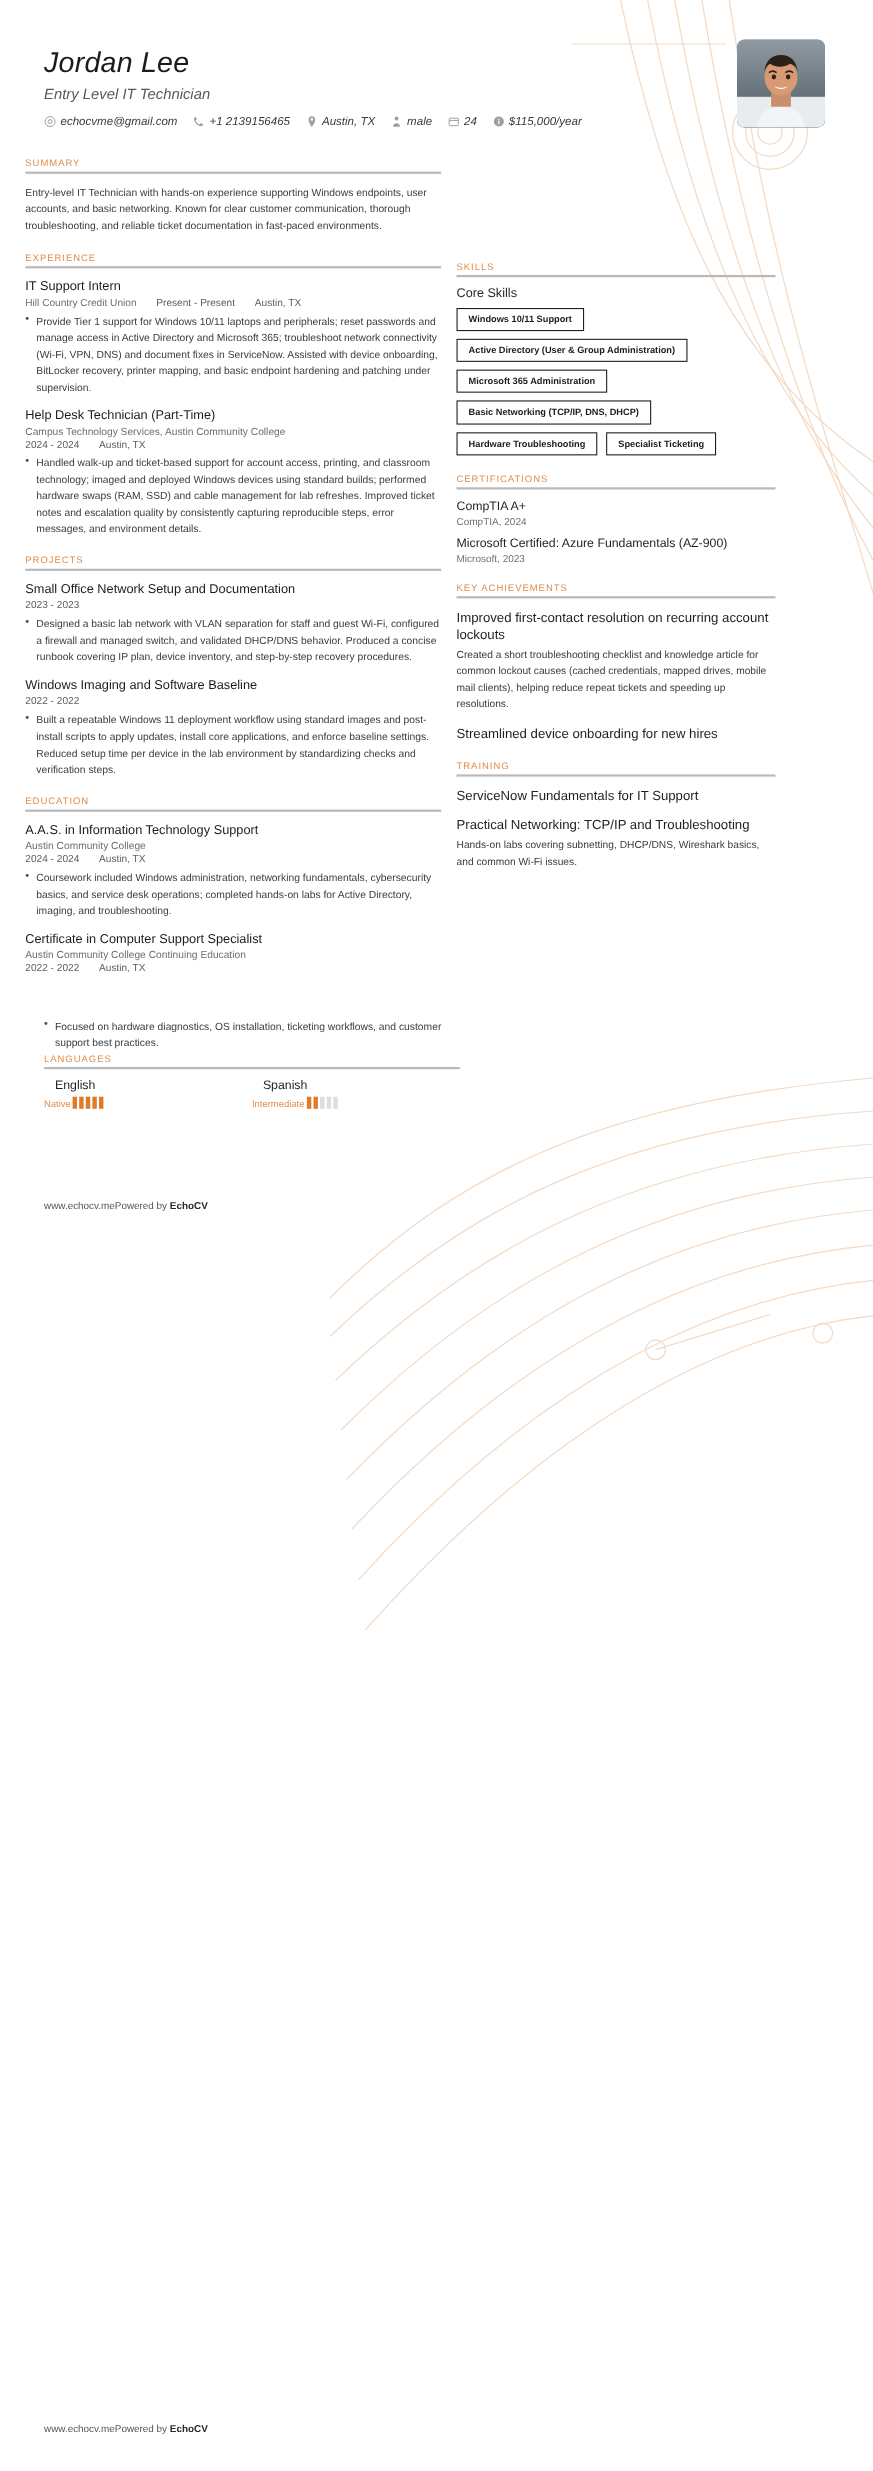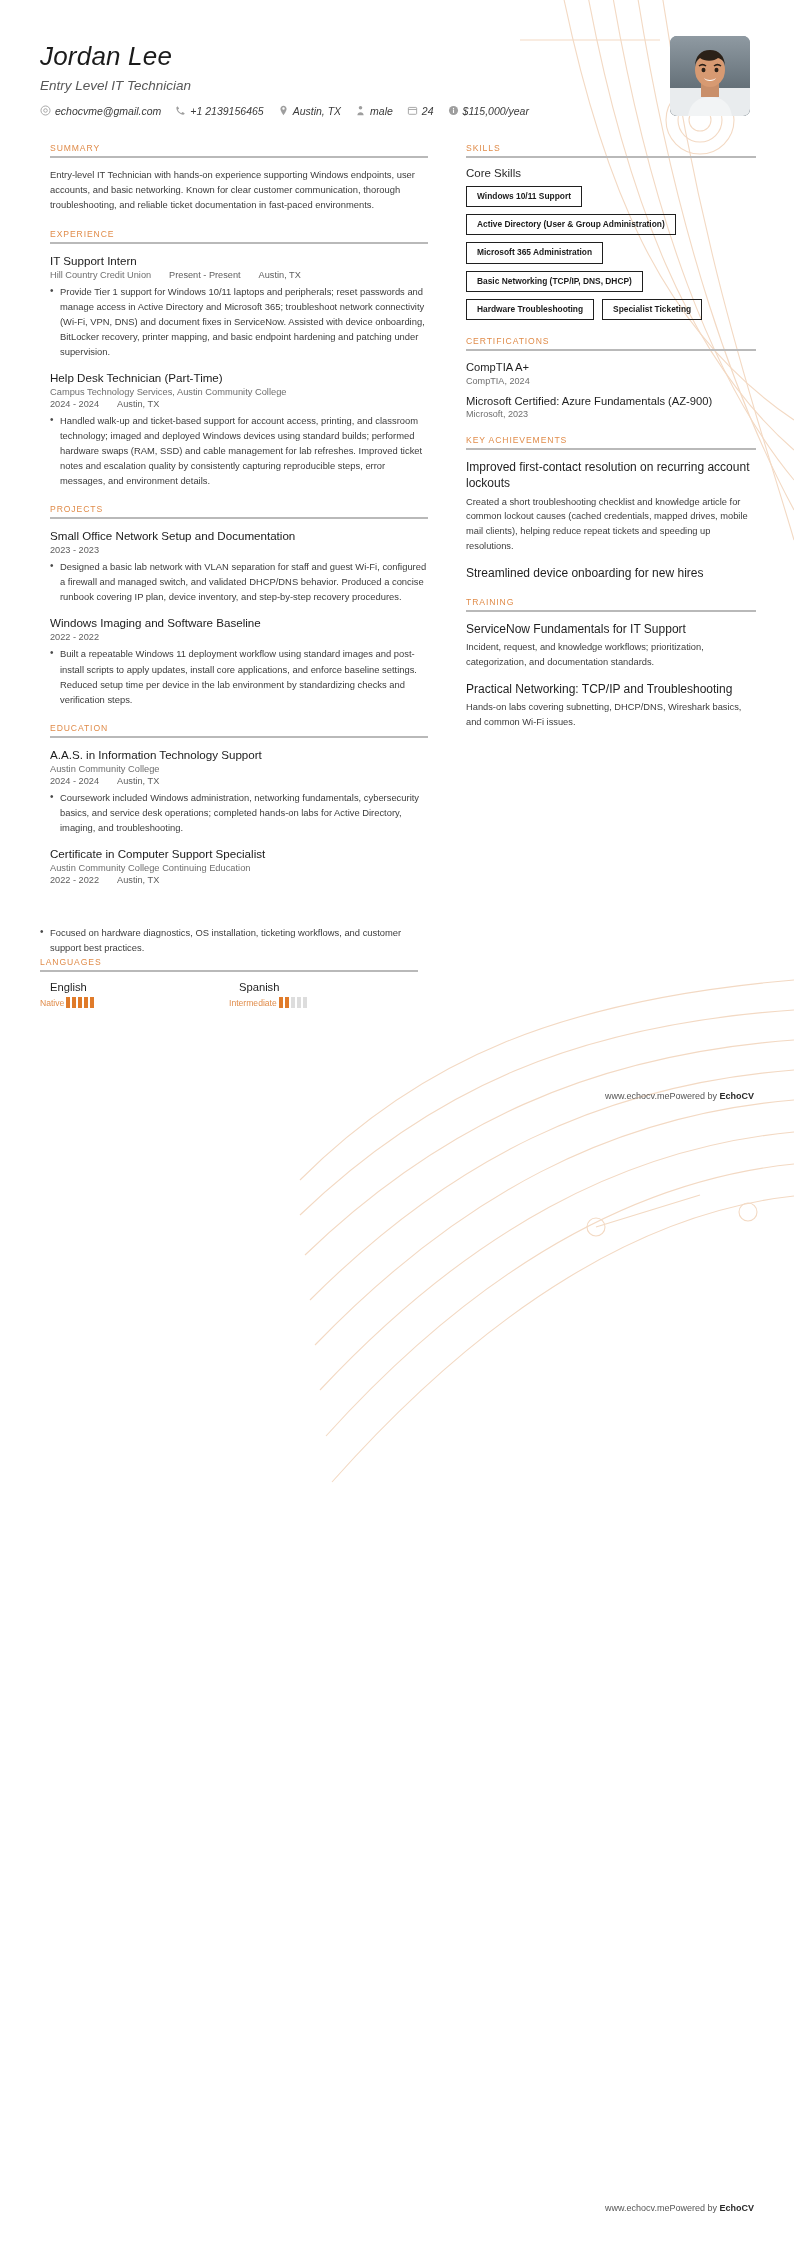--- a/index.html
+++ b/index.html
@@ -23,21 +23,21 @@
 
   .contact-row { display: flex; flex-wrap: wrap; align-items: center; gap: 0; margin-top: 12px; font-size: 10.5px; color: #3a3a3a; }
   .contact-item { display: inline-flex; align-items: center; gap: 4px; margin-right: 14px; white-space: nowrap; }
   .cicon { width: 11px; height: 11px; display: inline-block; color: #9a9a9a; flex: none; }
   .cicon svg { display: block; width: 11px; height: 11px; fill: #9e9e9e; }
 
   .avatar { width: 80px; height: 80px; border-radius: 7px; overflow: hidden; flex: none; margin-right: 4px; position: relative; background: #6c7a86; }
   .avatar svg { display: block; width: 80px; height: 80px; }
 
   
-  .columns { display: flex; gap: 38px; padding: 26px 40px 0 50px; align-items: flex-start; }
+  .columns { display: flex; gap: 14px; padding: 26px 40px 0 23px; align-items: center; }
   .col-left { width: 378px; flex: none; }
   .col-right { width: 290px; flex: none; }
 
   .section { margin-bottom: 16px; }
   .sec-head { font-size: 8.6px; letter-spacing: .9px; color: #e08c4a; text-transform: uppercase; padding-bottom: 3px; }
   .sec-rule { height: 2px; background: #b9b9b9; margin-bottom: 9px; }
 
   .para { font-size: 9.4px; line-height: 1.62; color: #3c3c3c; }
 
   .entry { margin-bottom: 11px; }
@@ -61,21 +61,21 @@
   .cert { margin-bottom: 8px; }
   .cert-name { font-size: 11.2px; color: #1f1f1f; line-height: 1.3; }
   .cert-sub { font-size: 9.1px; color: #6f6f6f; margin-top: 1px; }
 
   
   .ach { margin-bottom: 11px; }
   .ach-title { font-size: 12px; color: #1f1f1f; line-height: 1.35; }
   .ach-desc { font-size: 9.3px; line-height: 1.6; color: #3c3c3c; margin-top: 3px; }
 
   
-  .footer { display: flex; justify-content: flex-end; align-items: center; padding: 0 40px; font-size: 9px; color: #555; }
+  .footer { display: flex; justify-content: flex-start; align-items: center; padding: 0 40px; font-size: 9px; color: #555; }
   .footer .brand b { font-weight: bold; color: #2a2a2a; }
   .footer-1 { position: absolute; top: 1091px; left: 0; right: 0; z-index: 3; }
   .footer-2 { position: absolute; top: 2203px; left: 0; right: 0; z-index: 3; }
 
   .page2-extra { padding: 20px 40px 0 40px; }
 
   
   .lang-row { display: flex; gap: 0; }
   .lang { width: 50%; }
   .lang-name { font-size: 11.2px; color: #1f1f1f; padding-left: 10px; }
@@ -340,21 +340,20 @@
         <div class="ach">
           <div class="ach-title">Streamlined device onboarding for new hires</div>
         </div>
       </div>
 
       <div class="section">
         <div class="sec-head">TRAINING</div>
         <div class="sec-rule"></div>
         <div class="ach">
           <div class="ach-title">ServiceNow Fundamentals for IT Support</div>
-          <div class="ach-desc">Incident, request, and knowledge workflows; prioritization, categorization, and documentation standards.</div>
         </div>
         <div class="ach">
           <div class="ach-title">Practical Networking: TCP/IP and Troubleshooting</div>
           <div class="ach-desc">Hands-on labs covering subnetting, DHCP/DNS, Wireshark basics, and common Wi-Fi issues.</div>
         </div>
       </div>
 
     </div>
   </div>
 

